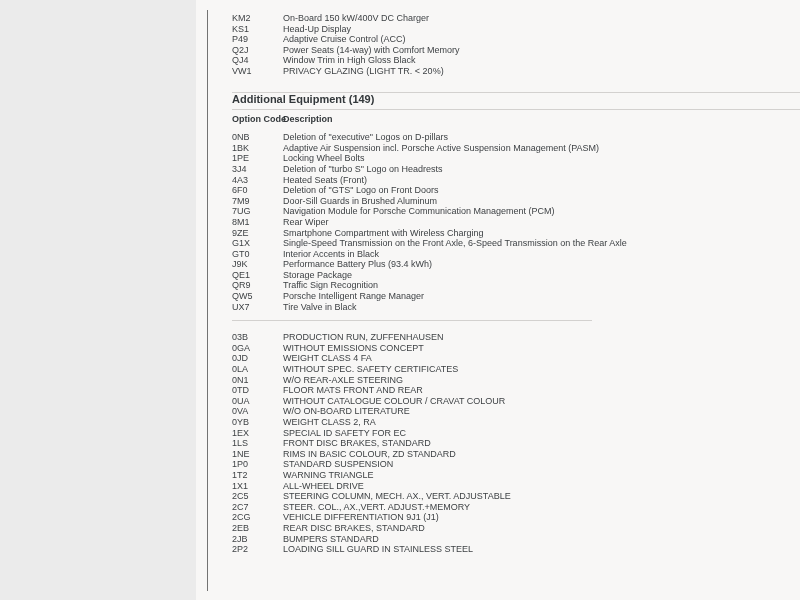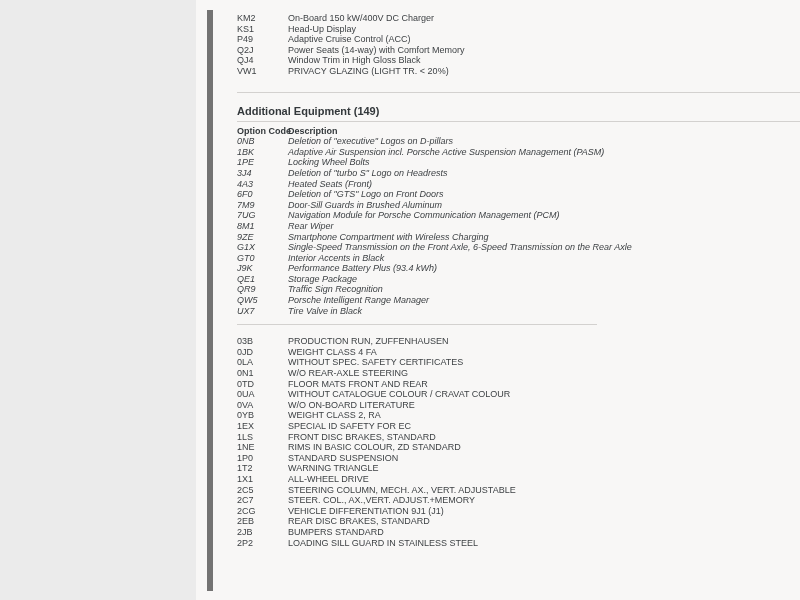--- a/index.html
+++ b/index.html
@@ -25,21 +25,21 @@
     width: 604px;
     height: 600px;
     background: #f8f7f6;
   }
   .content {
     position: absolute;
     left: 11px;            
     top: 10px;
     height: 581px;
     right: 0;
-    border-left: 6px solid #737373;
+    border-left: 1px solid #737373;
     padding-left: 24px;    
     box-sizing: border-box;
     color: #3e4245;
   }
   .rows { margin: 0; padding: 0; }
   .row {
     display: flex;
     align-items: baseline;
     font-size: 9px;
     line-height: 10.6px;
@@ -58,32 +58,32 @@
   .divider-full {
     border: 0;
     border-top: 1px solid #d3d1cf;
     margin: 0;
     margin-right: 0;
   }
   .divider1 { margin-top: 15px; }
   .divider2 { margin-top: 3px; }
 
   .section-heading {
-    margin-top: 12px;
+    margin-top: 0;
     font-size: 11px;
     font-weight: 700;
     line-height: 13px;
     color: #33383b;
   }
   .col-headers {
     margin-top: 4px;
     font-weight: 700;
     color: #33383b;
   }
-  .rows-group1 { margin-top: 0; font-style: italic; }
+  .rows-group1 { margin-top: 8px; }
 
   .divider-mid {
     border: 0;
     border-top: 1px solid #d3d1cf;
     margin: 8px 0 0 0;
     width: 360px;
   }
   .rows-group2 { margin-top: 11px; }
 </style>
 </head>
@@ -227,20 +227,24 @@
 
       <hr class="divider-mid">
 
       <div class="rows rows-group2">
 
           <div class="row">
             <span class="code">03B</span>
             <span class="desc">PRODUCTION RUN, ZUFFENHAUSEN</span>
           </div>
 
+          <div class="row">
+            <span class="code">0GA</span>
+            <span class="desc">WITHOUT EMISSIONS CONCEPT</span>
+          </div>
 
           <div class="row">
             <span class="code">0JD</span>
             <span class="desc">WEIGHT CLASS 4 FA</span>
           </div>
 
           <div class="row">
             <span class="code">0LA</span>
             <span class="desc">WITHOUT SPEC. SAFETY CERTIFICATES</span>
           </div>

